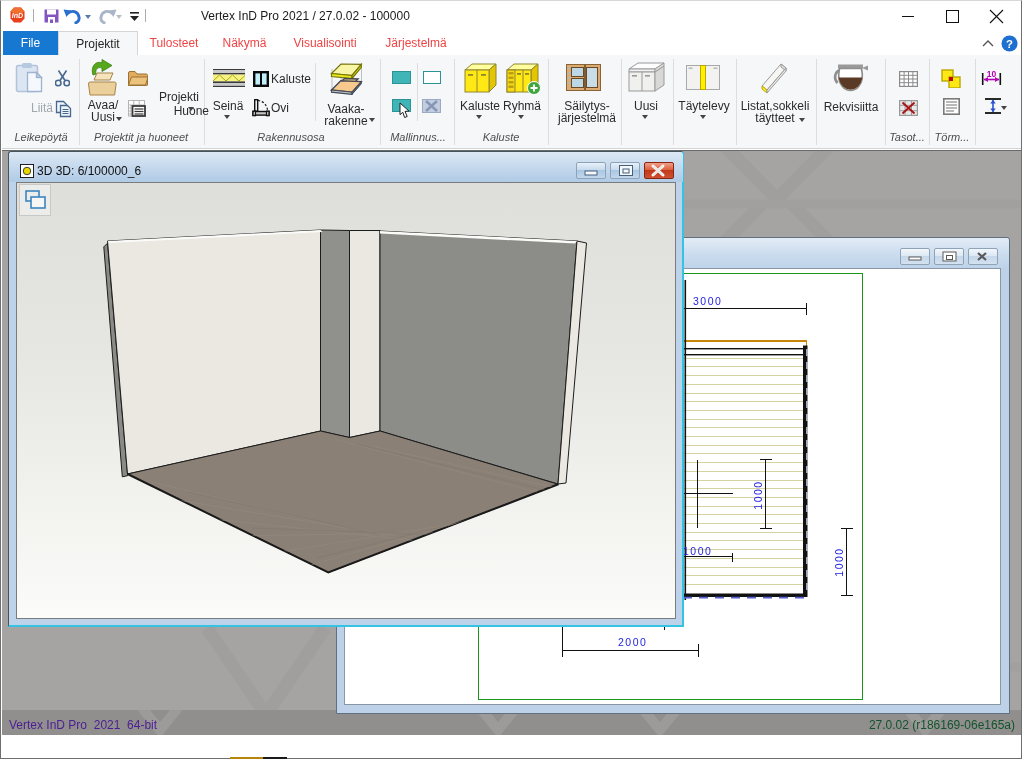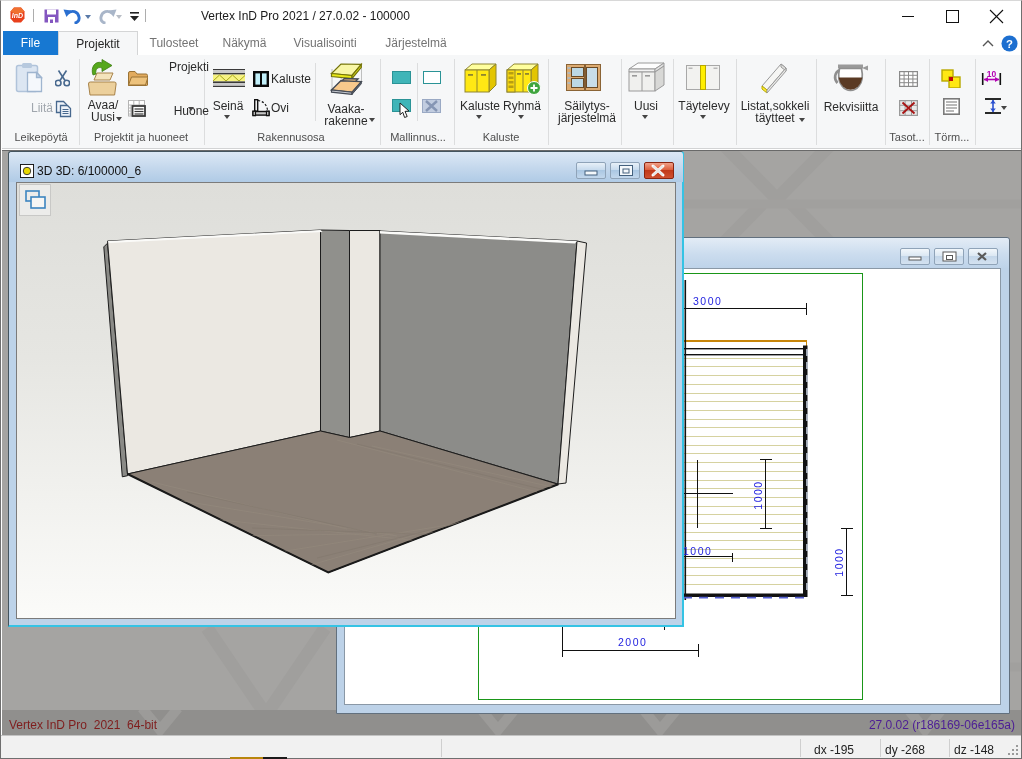--- a/index.html
+++ b/index.html
@@ -6,36 +6,36 @@
 html,body { width:1022px; height:759px; overflow:hidden; }
 body { font-family:"Liberation Sans", sans-serif; }
 #app { position:relative; width:1022px; height:759px; background:#ffffff; border:1px solid #6f6f6f; border-top-color:#d8d8d8; overflow:hidden; }
 .abs { position:absolute; }
 
 #titlebar { position:absolute; left:0; top:0; width:1020px; height:30px; background:#ffffff; }
 .qsep { position:absolute; top:8px; width:1px; height:13px; background:#adadad; }
 #apptitle { position:absolute; left:152px; top:8px; font-size:12px; color:#1a1a1a; white-space:nowrap;margin-left:48px; }
 
 #tabrow { position:absolute; left:0; top:30px; width:1020px; height:25px; background:#ffffff; }
-.tab { position:absolute; top:0; height:24px; font-size:12px; color:#737373; text-align:center; line-height:24px; }
+.tab { position:absolute; top:0; height:24px; font-size:12px; color:#ef4444; text-align:center; line-height:24px; }
 #tab-file { left:2px; width:55px; background:#1778d2; color:#fff; }
 #tab-mall { left:57px; width:80px; background:#f6f7f8; border:1px solid #d4d5d6; border-bottom:none; color:#262626; }
 
 #ribbon { position:absolute; left:1px; top:54px; width:1020px; height:94px; background:#f6f7f8; border-bottom:1px solid #d2d3d4; }
 .gsep { position:absolute; top:4px; width:1px; height:86px; background:#dcddde; }
 .gsep2 { position:absolute; top:8px; width:1px; height:58px; background:#dcddde; }
-.glabel { position:absolute; top:76px; font-size:11px; color:#4e4e4e; text-align:center; white-space:nowrap; }
+.glabel { position:absolute; top:76px; font-size:11px; color:#4e4e4e; text-align:center; white-space:nowrap;font-style:italic; }
 .blabel { position:absolute; font-size:12px; color:#2b2b2b; text-align:center; white-space:nowrap; line-height:12px; }
 .gray { color:#a0a6ad; }
 .dda { position:absolute; width:0; height:0; border-left:3.5px solid transparent; border-right:3.5px solid transparent; border-top:4px solid #444; }
 .icon { position:absolute; }
 
 #mdi { position:absolute; left:1px; top:149px; width:1020px; height:585px; background:#a5a4a2; border-top:1px solid #696969; overflow:hidden; }
-#vertexfoot { position:absolute; left:7px; top:567px; font-size:12px; color:#7f1d1d; }
-#verfoot { position:absolute; right:7px; top:567px; font-size:12px; color:#4c1d95; }
+#vertexfoot { position:absolute; left:7px; top:567px; font-size:12px; color:#4c1d95; }
+#verfoot { position:absolute; right:7px; top:567px; font-size:12px; color:#14532d; }
 
 #win2d { position:absolute; left:334px; top:86px; width:674px; height:477px; background:#bdd2e8; border:1px solid #62707e; border-radius:3px 3px 0 0; }
 #win2d .content { position:absolute; left:7px; top:30px; width:657px; height:437px; background:#ffffff; border:1px solid #8a98a6; overflow:hidden; }
 .mbtn { position:absolute; top:11px; width:30px; height:17px; border:1px solid #8fa3b8; border-radius:2px; background:linear-gradient(#f2f7fb,#dce8f3 45%,#c3d6e9 46%,#d4e2f0); }
 
 #win3d { position:absolute; left:6px; top:0px; width:676px; height:476px; background:#bdd3e9; border:1px solid #45555f; border-radius:3px 3px 0 0; border-right:2px solid #35c3e4; border-bottom:2px solid #35c3e4; }
 #win3d .content { position:absolute; left:7px; top:30px; width:660px; height:437px; border:1px solid #7b7b7b; background:linear-gradient(#dededa, #e6e6e2 40%, #fbfbf9); overflow:hidden; }
 #d3title { position:absolute; left:28px; top:12px; font-size:12px; color:#111; }
 
 #statusbar { position:absolute; left:0; top:734px; width:1020px; height:24px; background:#f1f1f1; border-top:1px solid #c3c3c3; font-size:12px; color:#222; }
@@ -155,21 +155,21 @@
       <path d="M6,21 l3,-7 h16 l-3,7 z" fill="#f4e3bc" stroke="#a8834a" stroke-width="1"></path>
       <path d="M2,36 l-1.5,-11 q-0.2,-2 1.8,-2 h24 q2,0 1.8,2 l-1.5,11 z" fill="#ecd09c" stroke="#a8834a" stroke-width="1"></path>
       <path d="M5,16 C2,8 8,1 14,4 L14,0.5 L24,6.5 L14,12.5 L14,9 C10,7.5 7,10 8,15 Z" fill="#56a81c" stroke="#3d7d12" stroke-width="0.8"></path>
     </svg>
     <div class="blabel" style="left:78px;top:44px;width:46px">Avaa/<br>Uusi</div>
     <div class="dda" style="left:114px;top:62px"></div>
     <svg class="icon" style="left:126px;top:15px" width="20" height="16" viewBox="0 0 20 16">
       <path d="M0.5,15 v-12 q0,-1.5 1.5,-1.5 h5 l2,2.5 h9 q1.5,0 1.5,1.5 v9.5 q0,0.5 -1,0.5 h-17.5 q-1,0 -1,-0.5 z" fill="#e2ab5e" stroke="#9a7335" stroke-width="1"></path>
       <path d="M0.5,15 l3,-8 h16.5 l-2.5,8 z" fill="#edc27c" stroke="#9a7335" stroke-width="1"></path>
     </svg>
-    <div class="blabel" style="left:147px;top:6px;width:60px;text-align:right">Projekti</div>
+    <div class="blabel" style="left:147px;top:36px;width:60px;text-align:center">Projekti</div>
     <svg class="icon" style="left:126px;top:45px" width="18" height="17" viewBox="0 0 18 17">
       <g stroke="#b4b4b4" fill="#fff">
         <rect x="0.5" y="0.5" width="16" height="15.5"></rect>
         <line x1="0.5" y1="5" x2="16.5" y2="5"></line>
         <line x1="5.8" y1="0.5" x2="5.8" y2="5"></line>
         <line x1="11.2" y1="0.5" x2="11.2" y2="5"></line>
         <line x1="3" y1="5" x2="3" y2="16"></line>
         <line x1="0.5" y1="8" x2="3" y2="8"></line>
           <line x1="0.5" y1="11" x2="3" y2="11"></line>
           <line x1="0.5" y1="14" x2="3" y2="14"></line>
@@ -554,34 +554,15 @@
             <line x1="300" y1="374" x2="510" y2="322"></line>
               <line x1="340" y1="260" x2="528" y2="306"></line>
           </g>
         </svg>
       </div>
     </div>
     <div id="vertexfoot">Vertex InD Pro&nbsp; 2021&nbsp; 64-bit</div>
     <div id="verfoot">27.0.02 (r186169-06e165a)</div>
   </div>
 
-  <div id="statusbar">
-    <div class="ssep" style="left:440px"></div>
-    <div class="ssep" style="left:799px"></div>
-    <div class="ssep" style="left:879px"></div>
-    <div class="ssep" style="left:948px"></div>
-    <div class="abs" style="left:813px;top:7px">dx -195</div>
-    <div class="abs" style="left:884px;top:7px">dy -268</div>
-    <div class="abs" style="left:953px;top:7px">dz -148</div>
-    <svg class="abs" style="left:1006px;top:9px" width="13" height="14" viewBox="0 0 13 14">
-      <g fill="#9a9a9a">
-          <rect x="9" y="0" width="2" height="2"></rect>
-          <rect x="9" y="4" width="2" height="2"></rect>
-          <rect x="5" y="4" width="2" height="2"></rect>
-          <rect x="9" y="8" width="2" height="2"></rect>
-          <rect x="5" y="8" width="2" height="2"></rect>
-          <rect x="1" y="8" width="2" height="2"></rect>
-        </g>
-    </svg>
-  </div>
 </div>
   <div class="abs" style="left:230px;top:757px;width:33px;height:2px;background:#b8860b"></div>
   <div class="abs" style="left:263px;top:757px;width:24px;height:2px;background:#1a1a1a"></div>
 
 </body></html>

